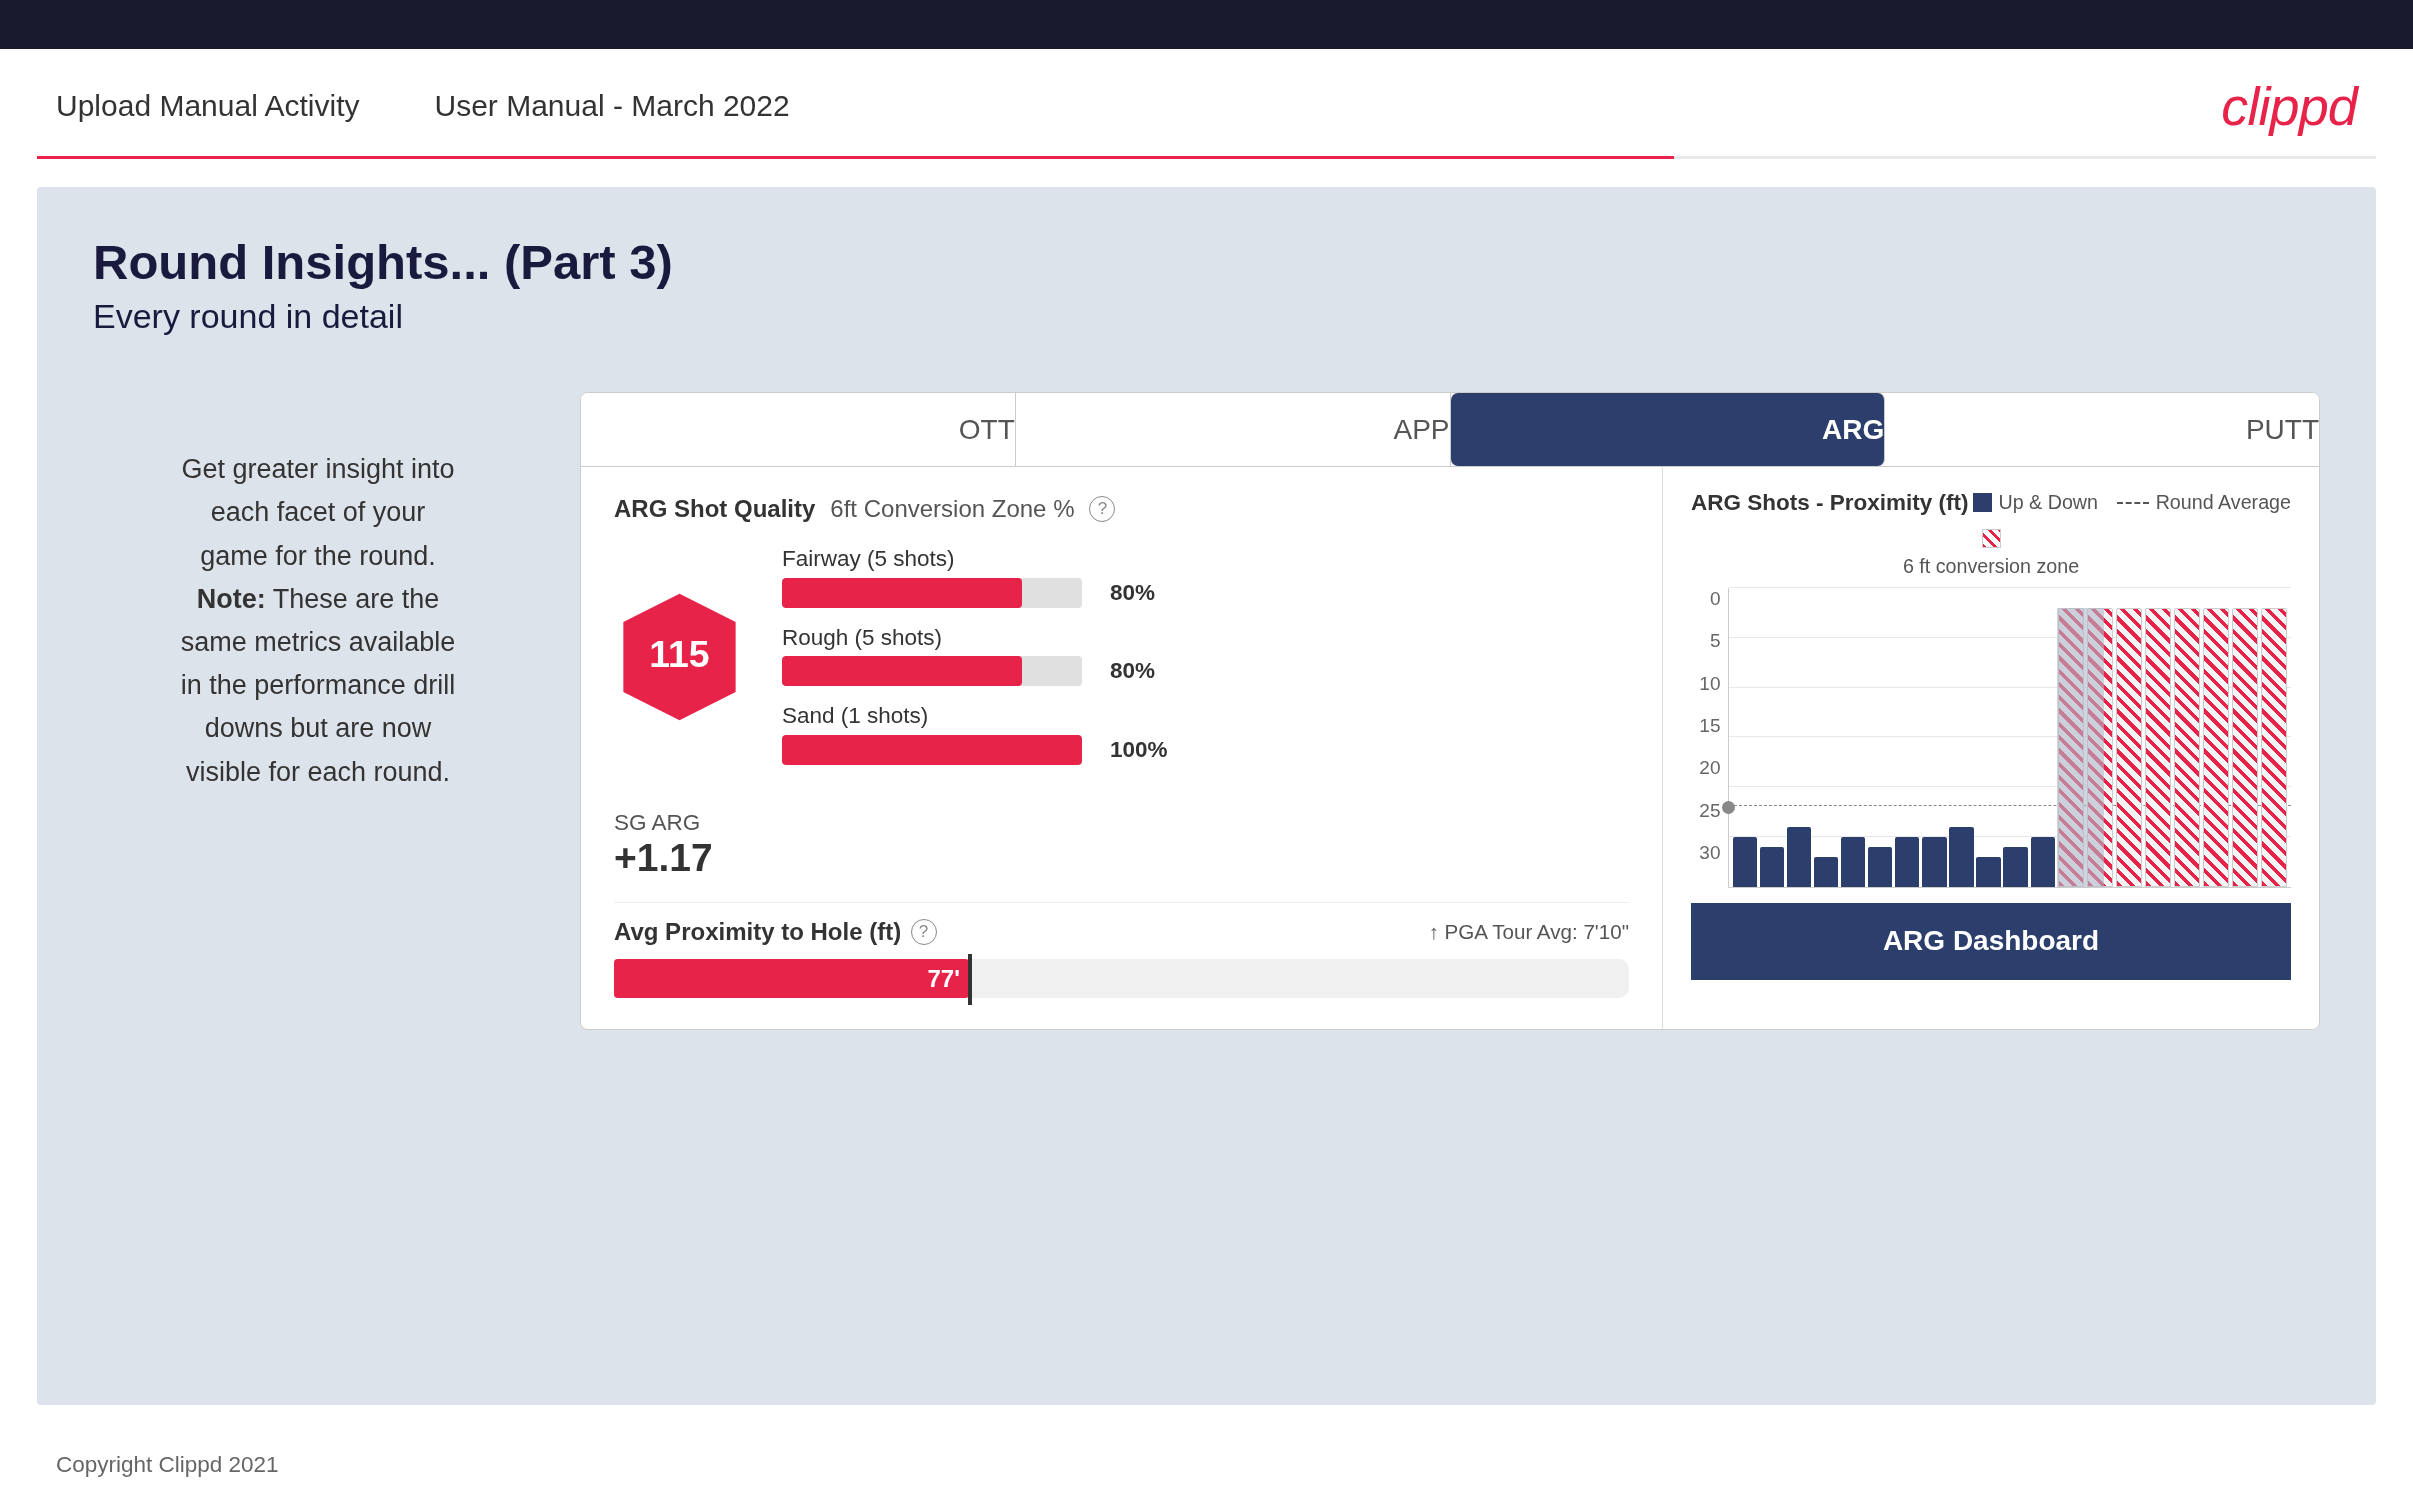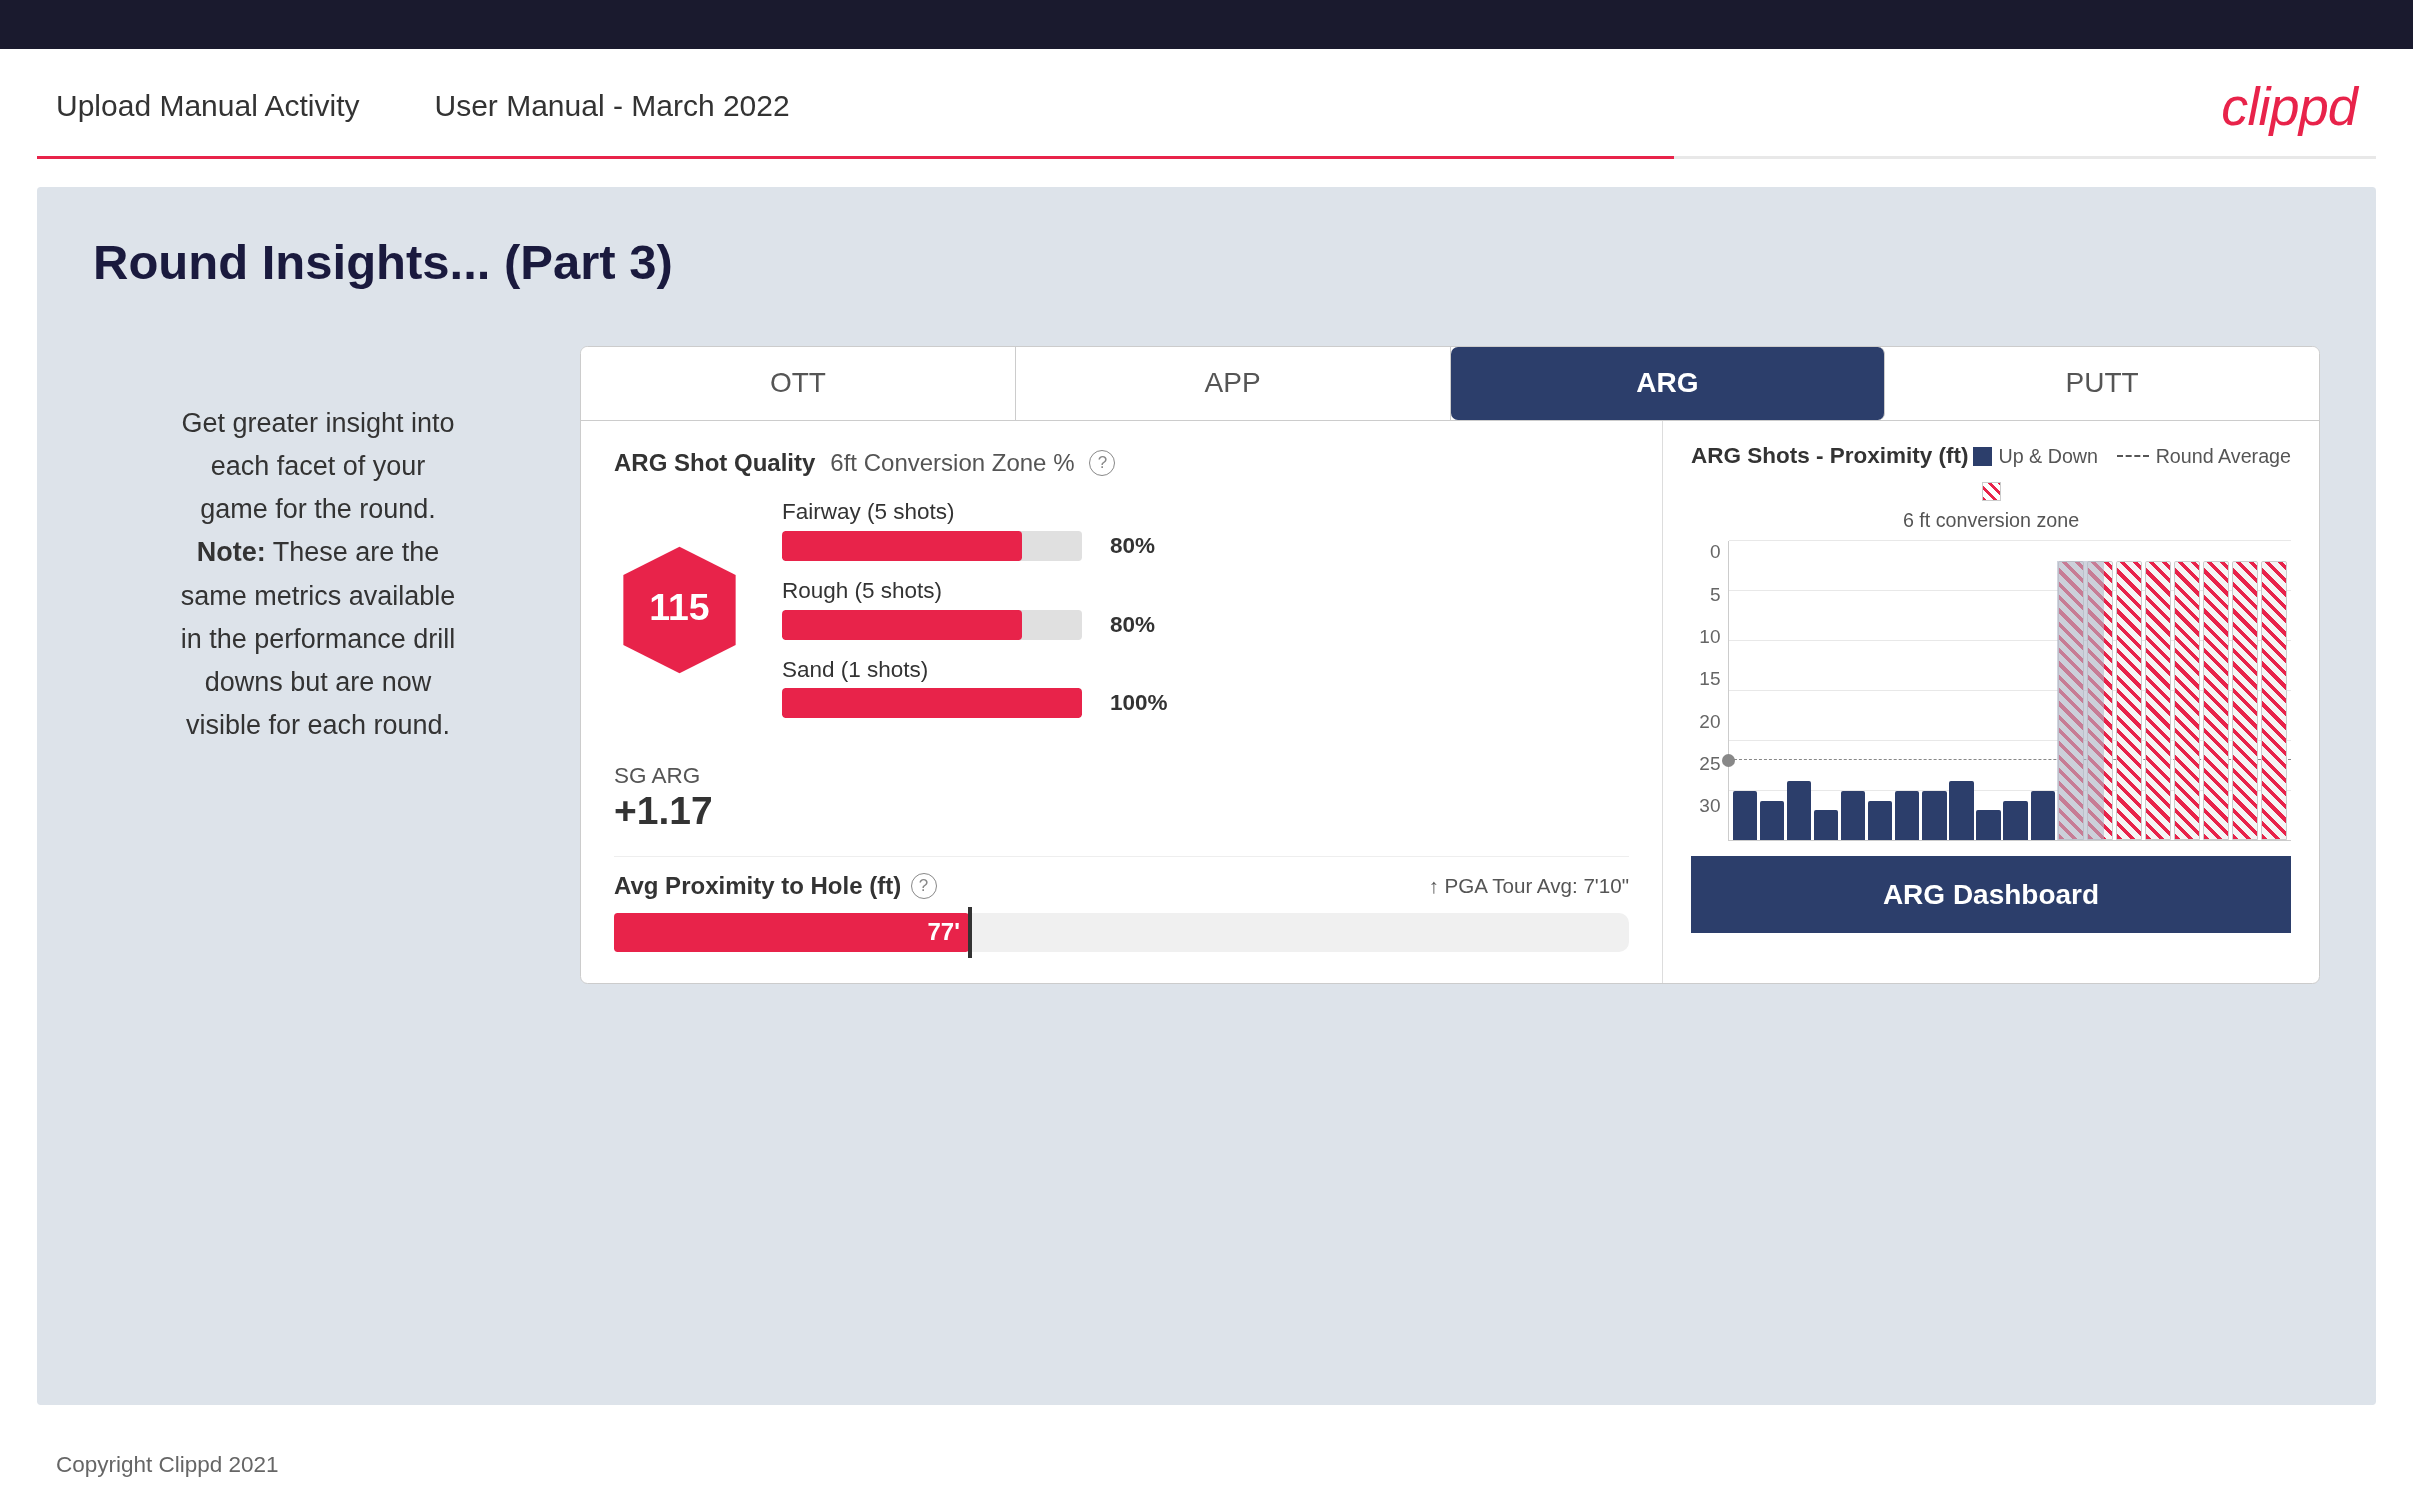--- a/index.html
+++ b/index.html
@@ -103,21 +103,21 @@
     }
 
     
     .tabs {
       display: flex;
       border-bottom: 0.9px solid #ccc;
     }
     .tab {
       flex: 1;
       padding: 20.6px 0;
-      text-align: center;
+      text-align: right;
       font-size: 28px;
       color: #555;
       cursor: pointer;
       border-right: 0.9px solid #ccc;
       background: #fff;
     }
     .tab:last-child { border-right: none; }
     .tab.active {
       background: #2c3e6b;
       color: #fff;
@@ -477,20 +477,21 @@
     <span class="user-manual-title">User Manual - March 2022</span>
   </div>
   <div class="clippd-logo">clippd</div>
 </div>
 
 <div class="header-divider"></div>
 
 <div class="main-content">
   <div class="content-relative">
     <h1 class="page-heading">Round Insights... (Part 3)</h1>
+    <p class="page-subheading">Every round in detail</p>
 
     <div class="annotation-text">
       Click to navigate between 'OTT', 'APP',<br>'ARG' and 'PUTT' for that round.
     </div>
 
     <svg style="position:absolute; top:450px; left:1255px;" width="75" height="131" viewBox="0 0 80 140">
       <line x1="20" y1="0" x2="20" y2="80" stroke="#e8234a" stroke-width="3"></line>
       <line x1="20" y1="80" x2="60" y2="80" stroke="#e8234a" stroke-width="3"></line>
       <line x1="60" y1="80" x2="60" y2="130" stroke="#e8234a" stroke-width="3"></line>
       <polygon points="50,125 60,145 70,125" fill="#e8234a"></polygon>

